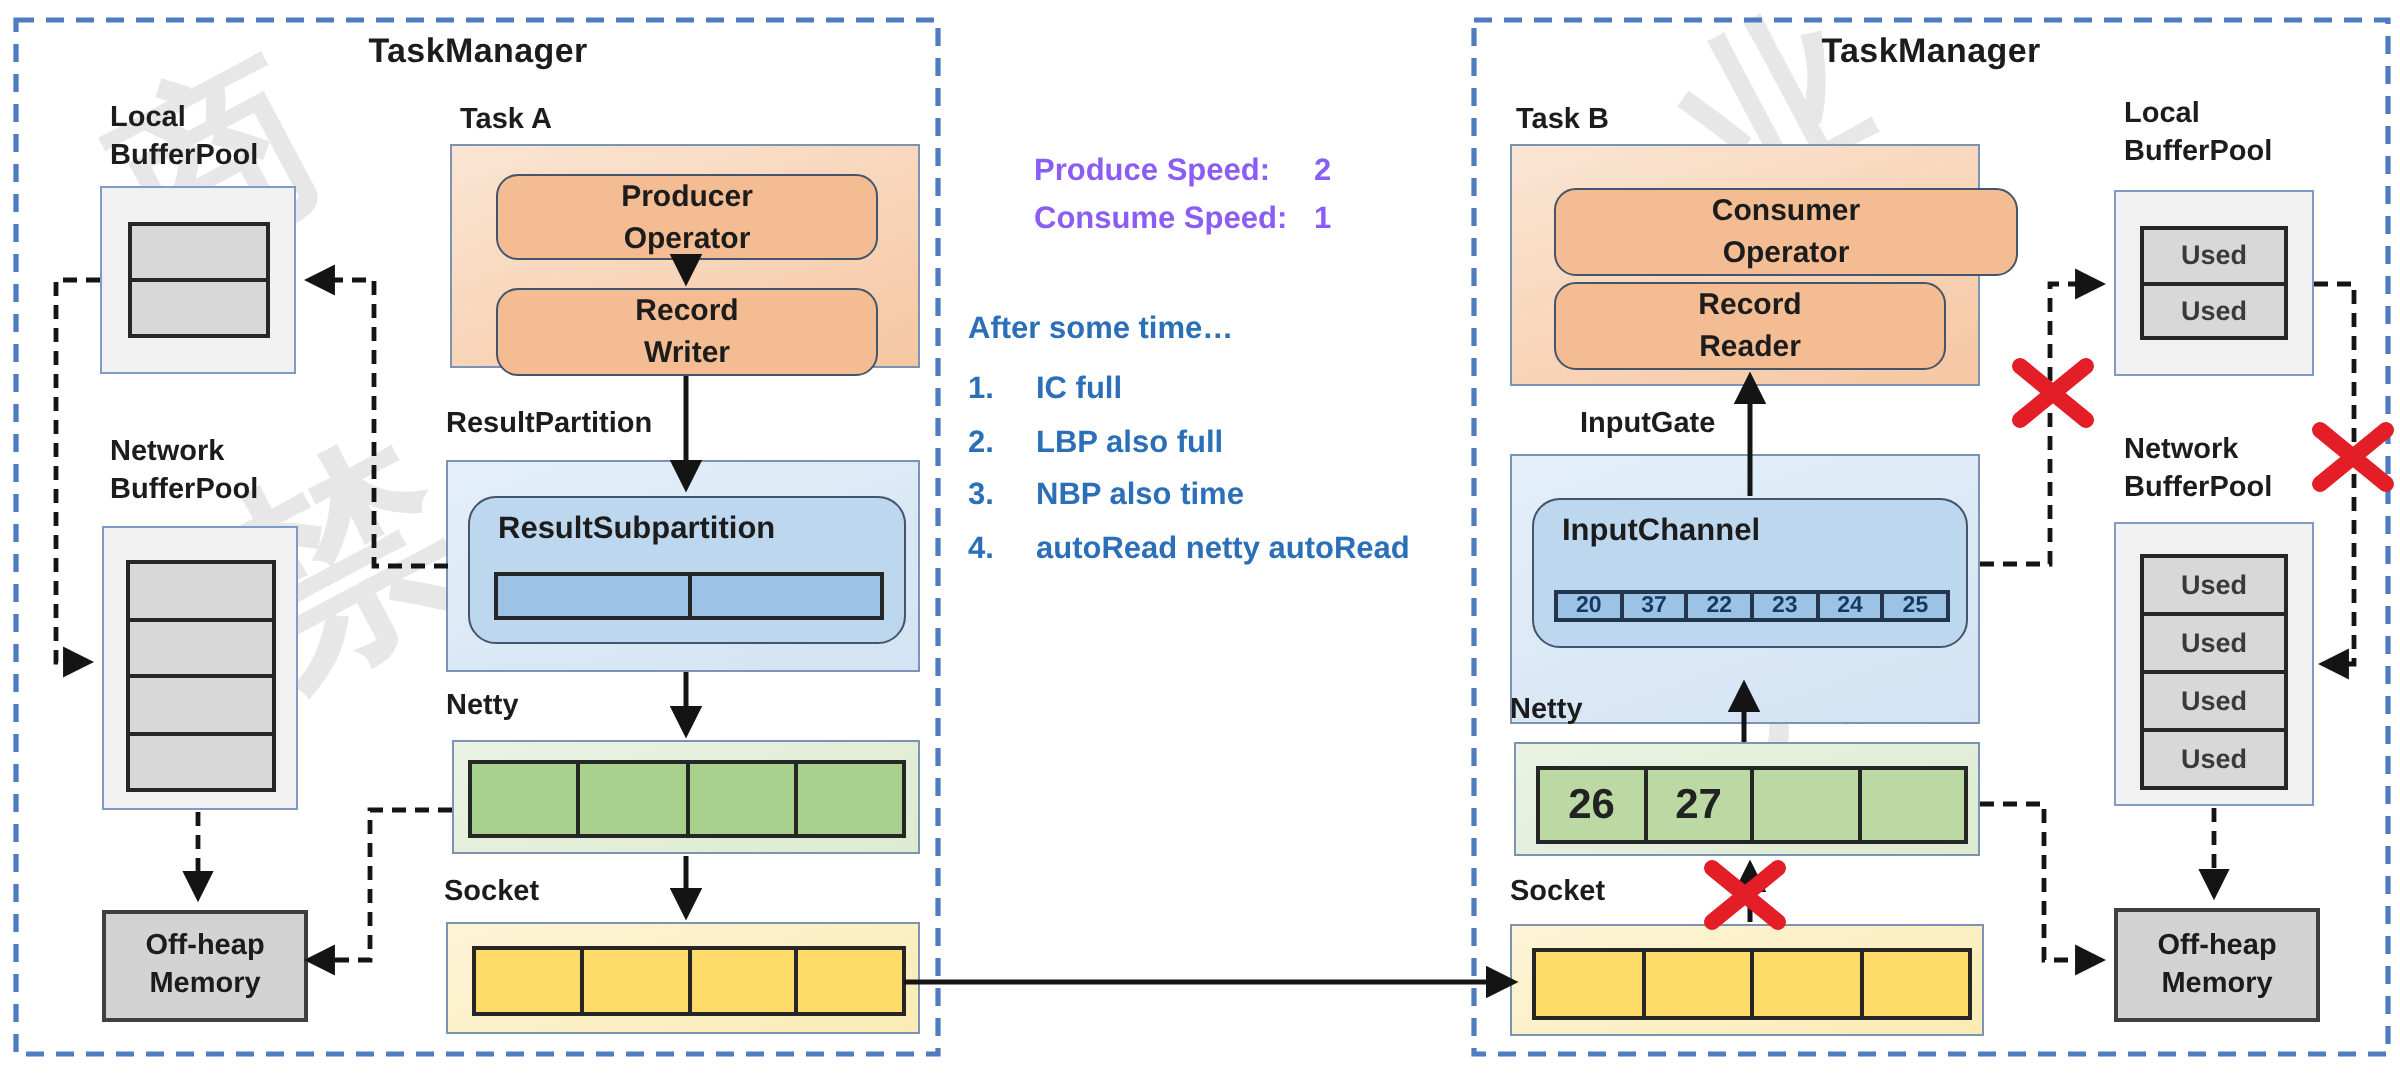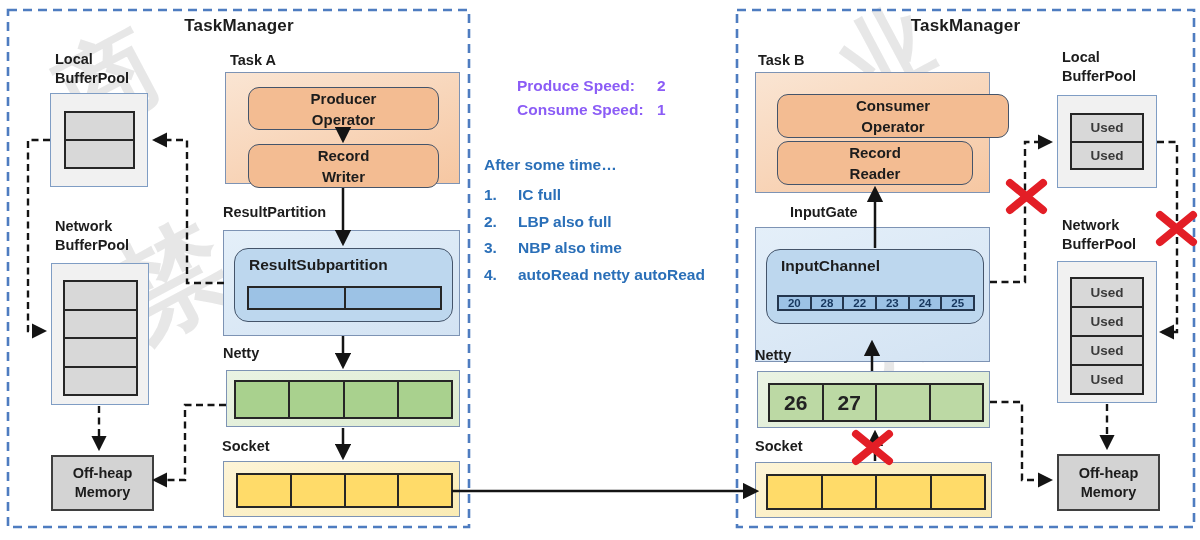--- a/index.html
+++ b/index.html
@@ -170,21 +170,21 @@
       <div class="rounded" style="left:21px;top:68px;width:196px;height:44px;">Record
 Reader</div>
     </div>
 
     <div class="lbl" style="left:790px;top:203px;">InputGate</div>
     <div class="box blue-box" style="left:755px;top:227px;width:235px;height:135px;">
       <div class="rounded-blue" style="left:10px;top:21px;width:218px;height:75px;">
         <div class="inner-title">InputChannel</div>
         <div class="cells-ic" style="left:10px;top:37px;width:198px;height:24px;">
           <div class="cell">20</div>
-          <div class="cell">28</div>
+          <div class="cell">37</div>
           <div class="cell">22</div>
           <div class="cell">23</div>
           <div class="cell">24</div>
           <div class="cell">25</div>
         </div>
       </div>
     </div>
 
     <div class="lbl" style="left:755px;top:346px;">Netty</div>
     <div class="box green-box" style="left:757px;top:371px;width:233px;height:57px;">

